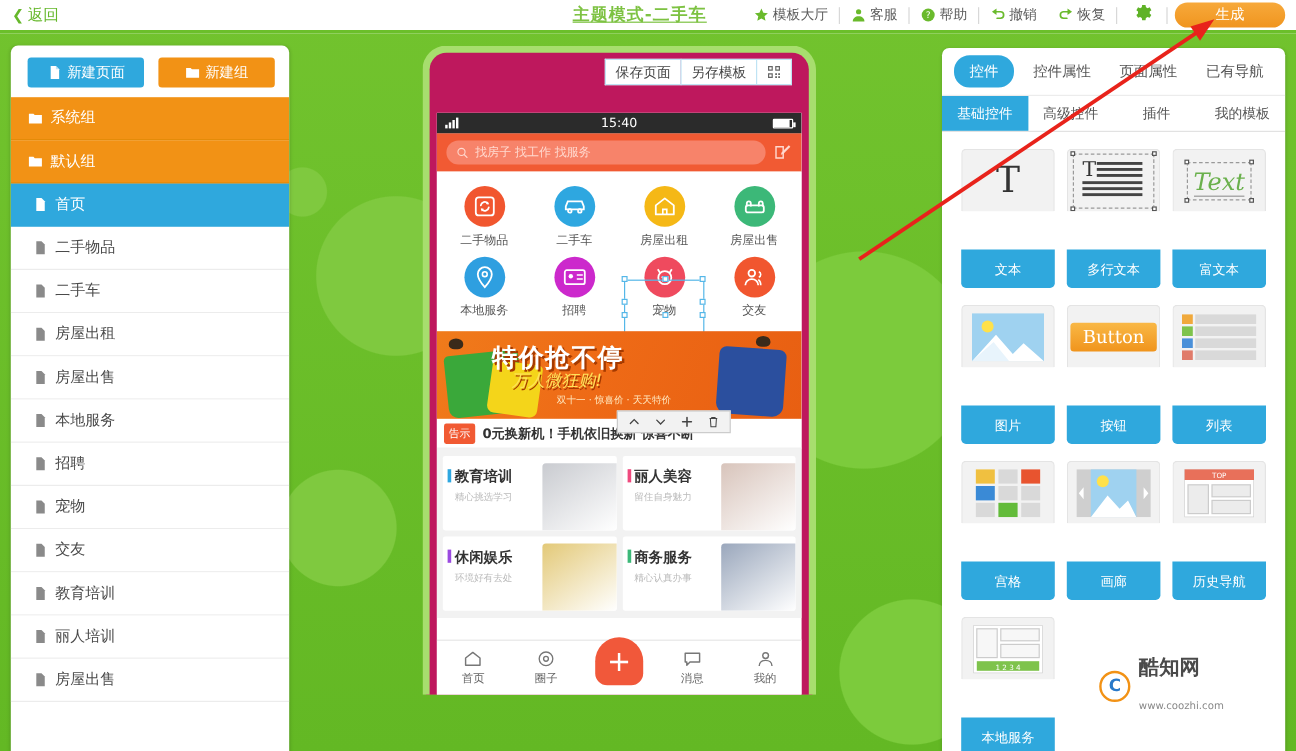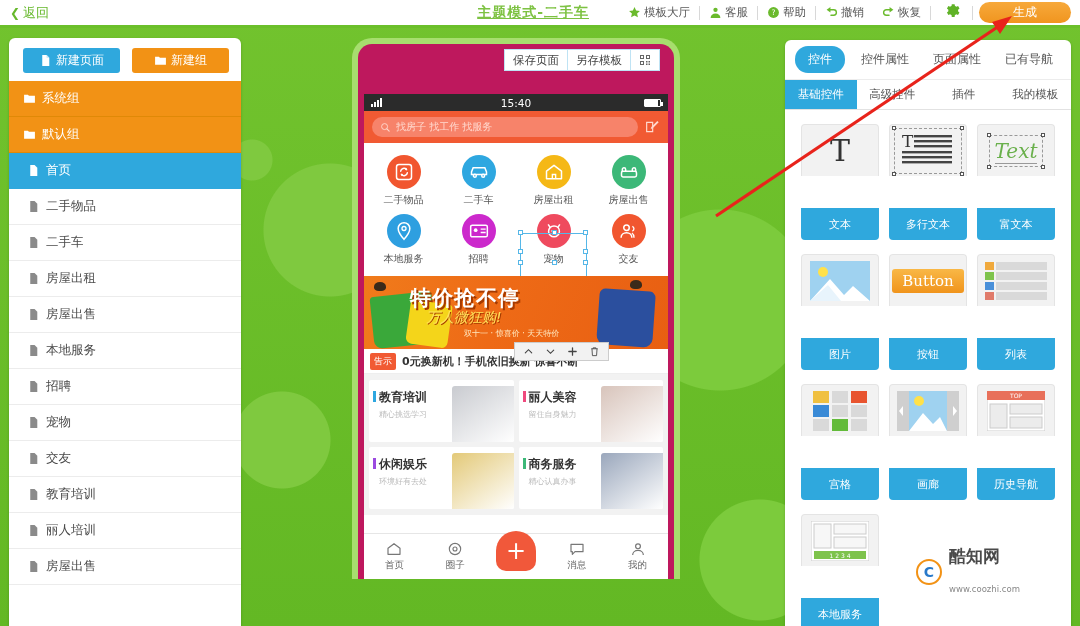--- a/index.html
+++ b/index.html
@@ -305,21 +305,21 @@
   .watermark {
     position: absolute; left: 916px; top: 549px;
     display: flex; align-items: center; gap: 7px; z-index: 30;
   }
   .wm-logo {
     width: 26px; height: 26px; border-radius: 50%;
     border: 2px solid #f29215; position: relative; background: #fff;
     display: flex; align-items: center; justify-content: center;
   }
   .wm-logo span { color: #2979c9; font-size: 14px; font-weight: bold; }
-  .wm-t { font-size: 17px; font-weight: bold; color: #4a4a4a; line-height: 1; font-family: Liberation Mono, monospace; }
+  .wm-t { font-size: 17px; font-weight: bold; color: #4a4a4a; line-height: 1; }
   .wm-u { font-size: 8.5px; color: #888; margin-top: 18px; }
 </style>
 </head>
 <body>
 
 <div class="topbar">
   <div class="back-btn">
     <span class="chev">❮</span>
     <span>返回</span>
   </div>

